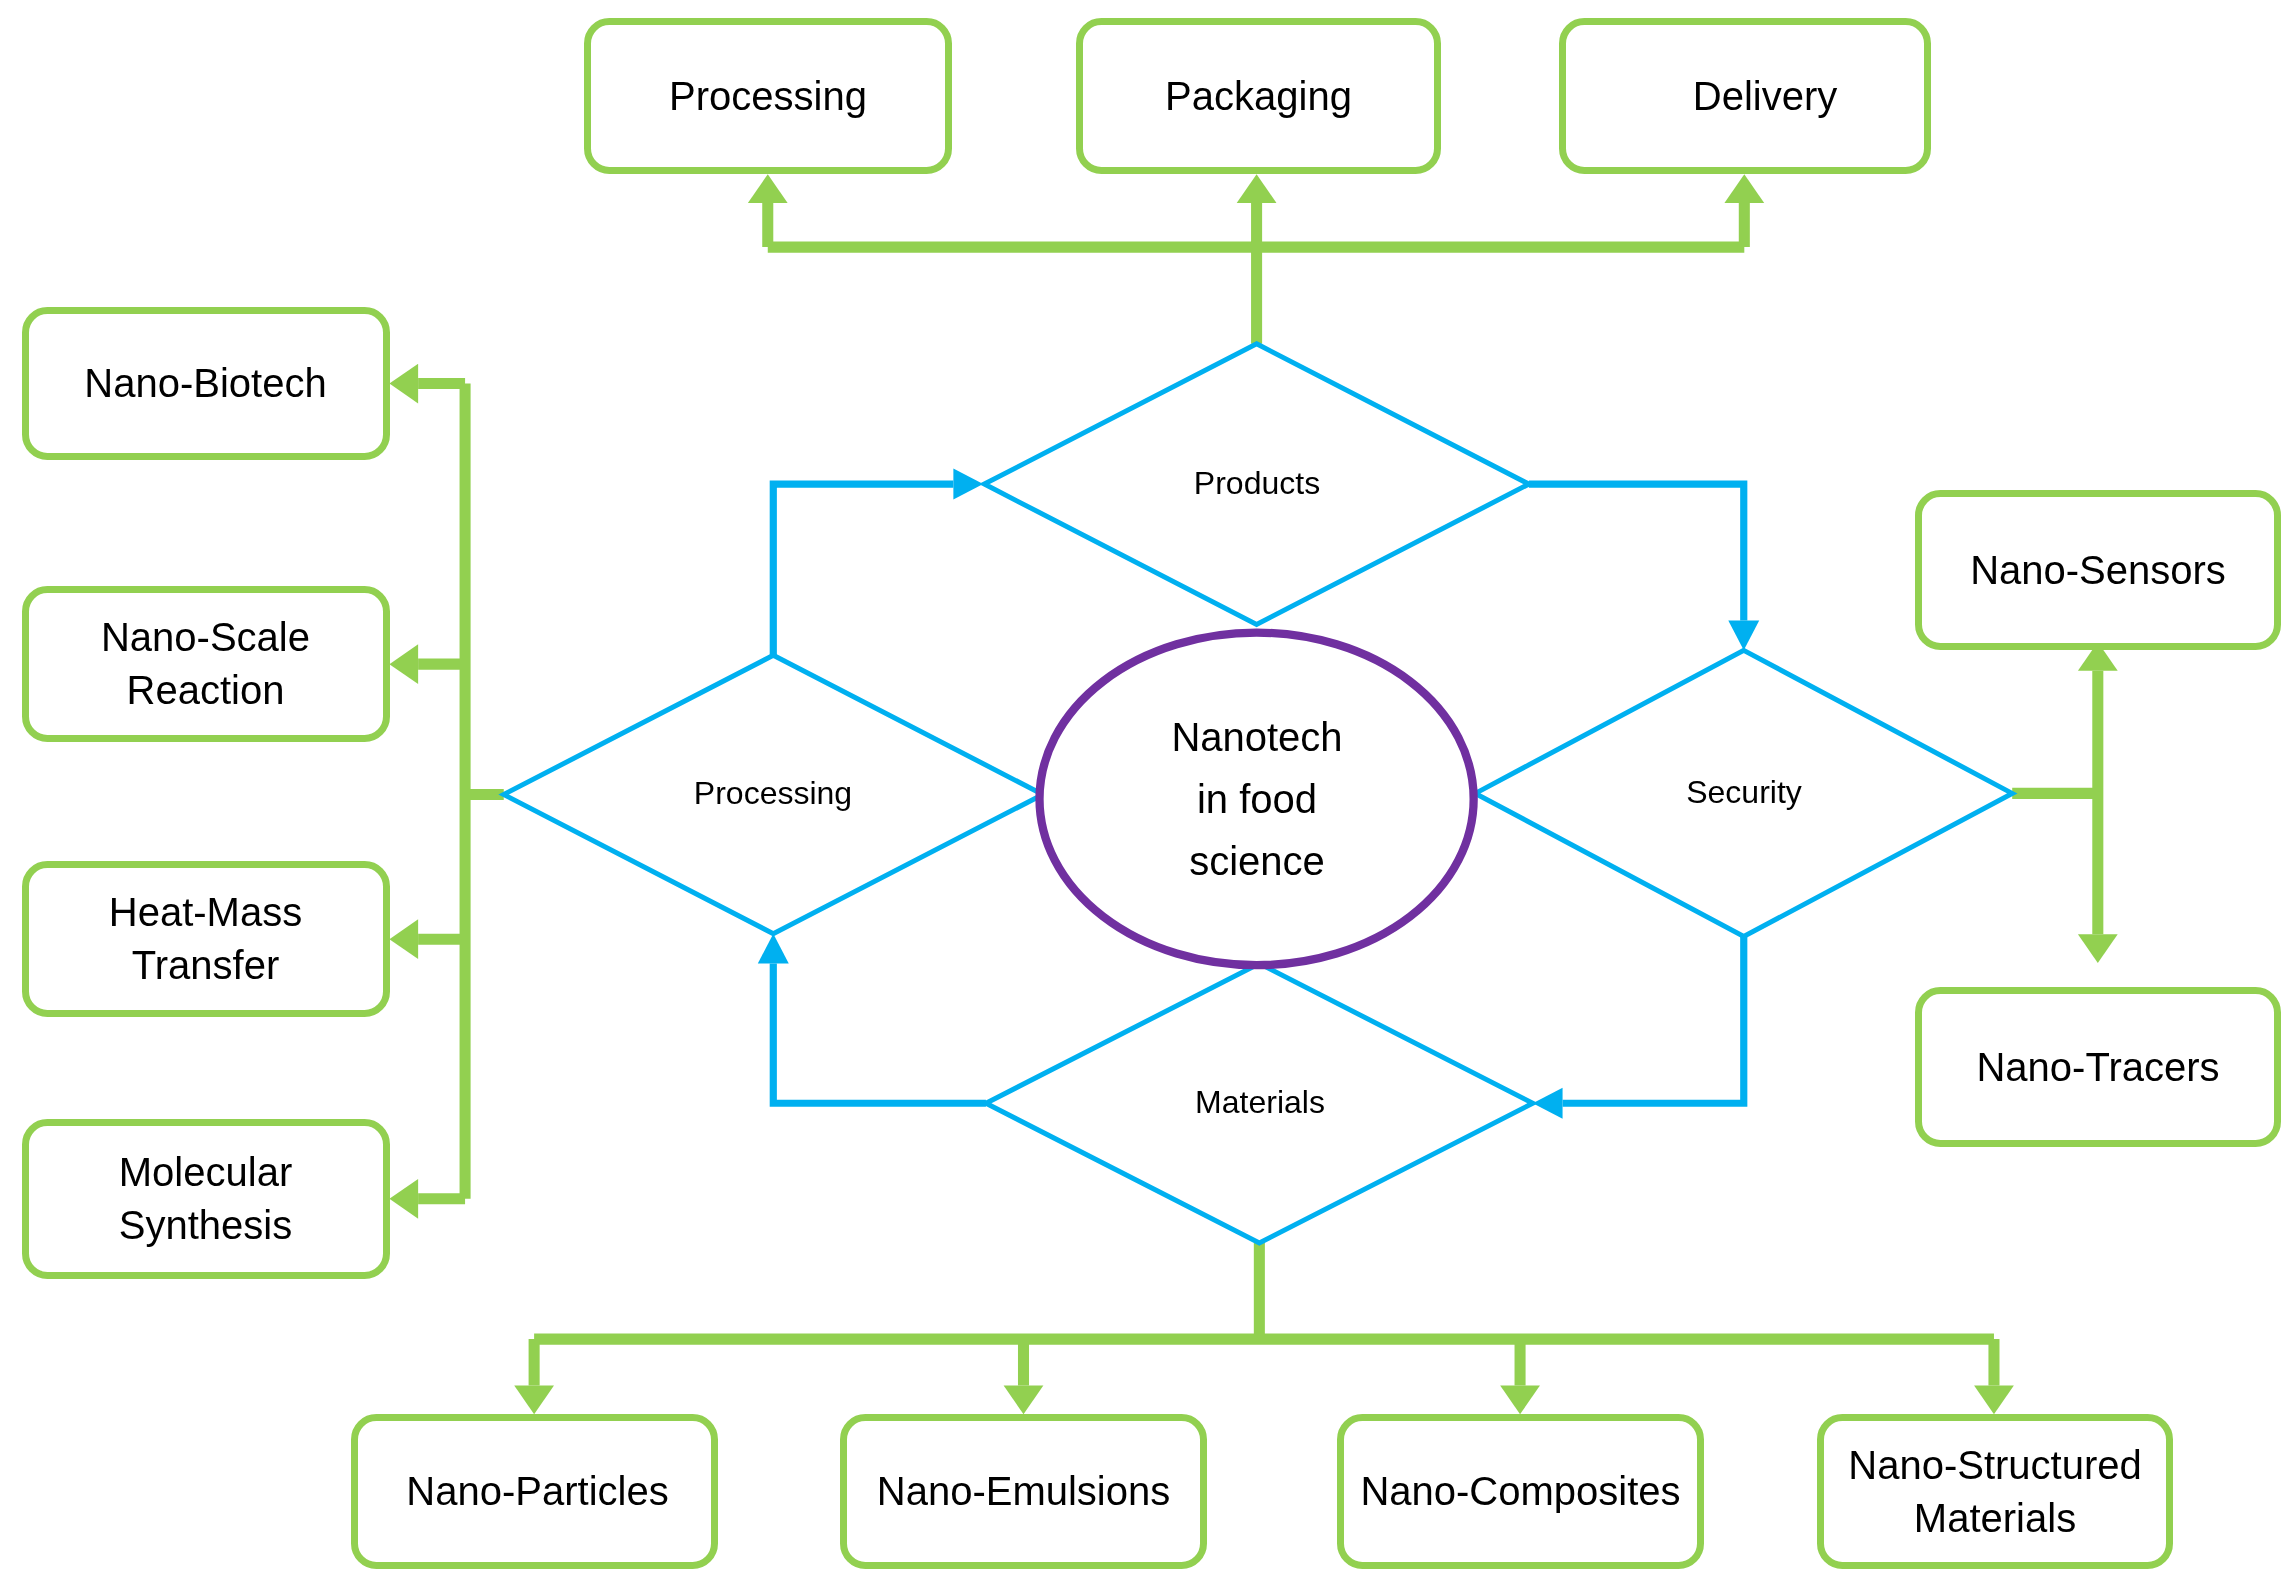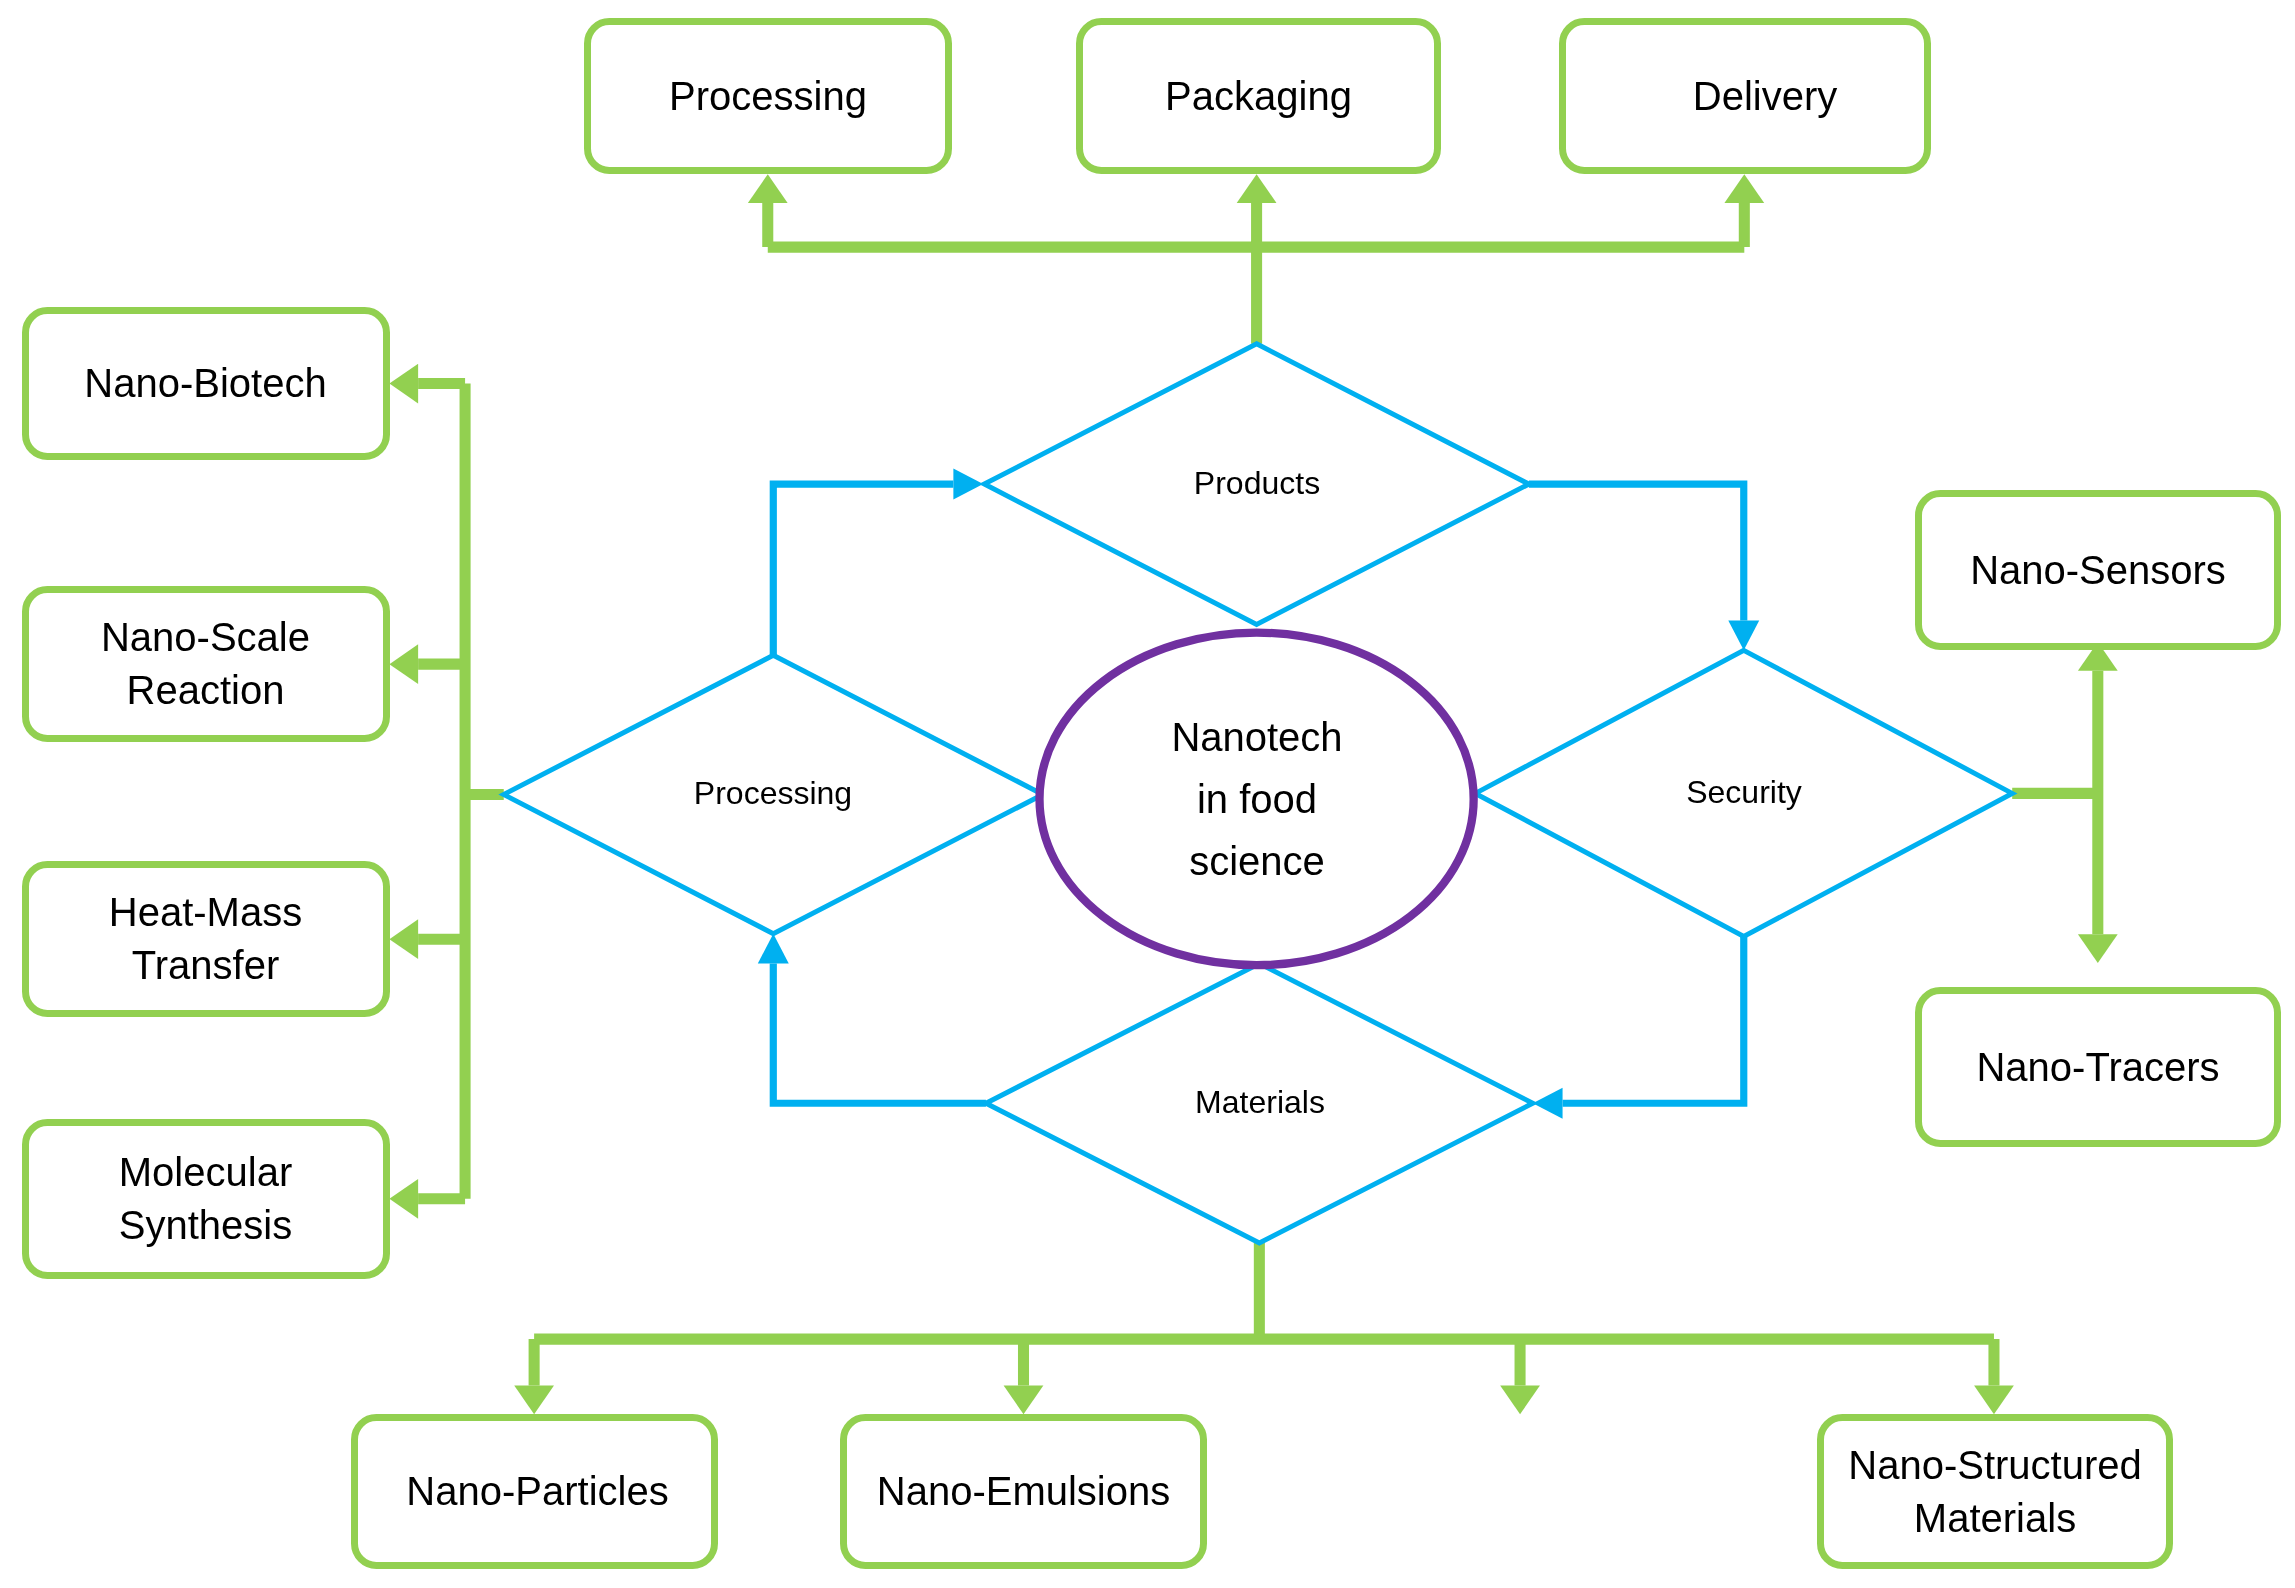--- a/index.html
+++ b/index.html
@@ -126,20 +126,23 @@
   <div class="gbox" style="left:1915px;top:963px;width:366px;height:160px;margin-top:24px;">
     <span>Nano-Tracers</span>
   </div>
 
   <div class="gbox" style="left:351px;top:1414px;width:367px;height:155px;padding-left:6px;">
     <span>Nano-Particles</span>
   </div>
   <div class="gbox" style="left:840px;top:1414px;width:367px;height:155px;">
     <span>Nano-Emulsions</span>
   </div>
+  <div class="gbox" style="left:1337px;top:1414px;width:367px;height:155px;">
+    <span>Nano-Composites</span>
+  </div>
   <div class="gbox" style="left:1817px;top:1414px;width:356px;height:155px;">
     <span>Nano-Structured</span>
     <span>Materials</span>
   </div>
 
   <div class="dlabel" style="left:1257px;top:484px;">
     <span>Products</span>
   </div>
   <div class="dlabel" style="left:773px;top:794px;">
     <span>Processing</span>

